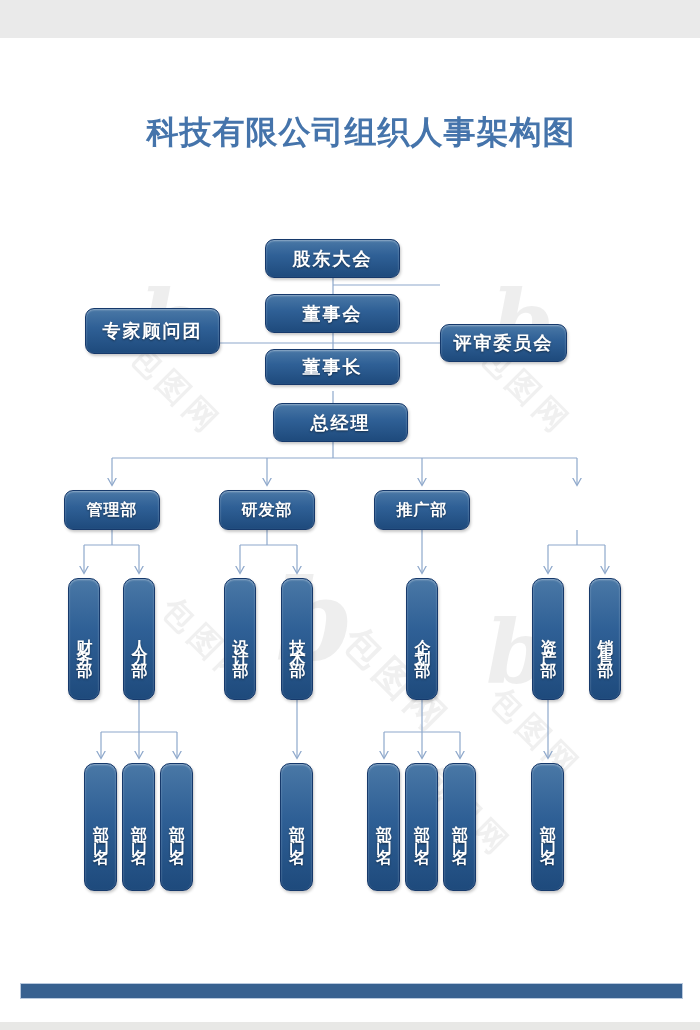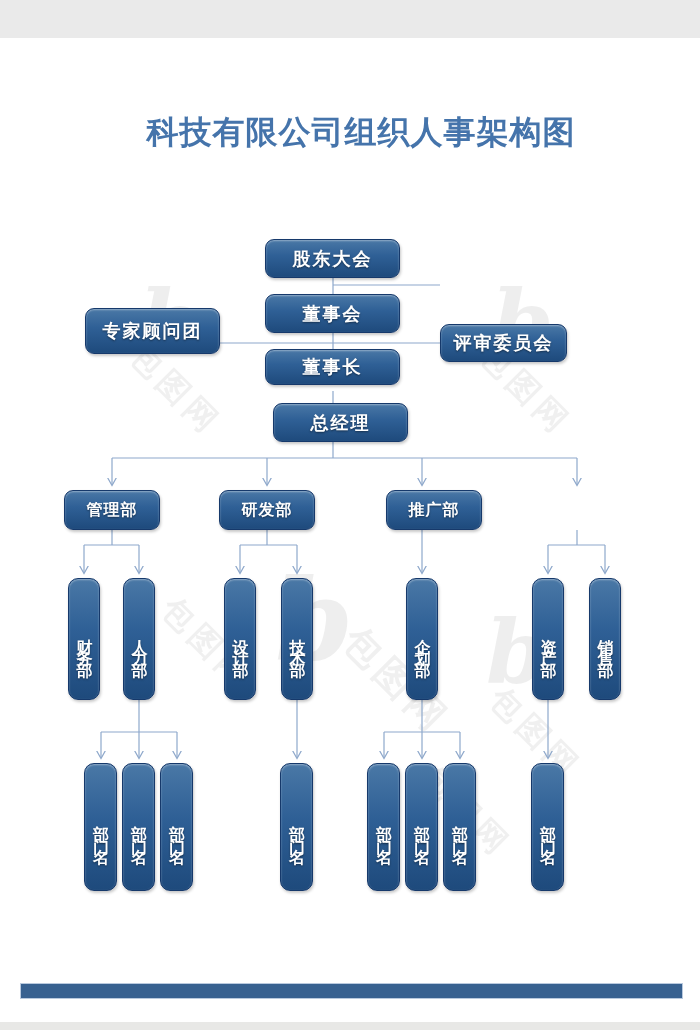--- a/index.html
+++ b/index.html
@@ -113,21 +113,21 @@
   <div class="hbox" style="left:265px;top:239px;width:135px;height:39px;">股东大会</div>
   <div class="hbox" style="left:265px;top:294px;width:135px;height:39px;">董事会</div>
   <div class="hbox" style="left:265px;top:349px;width:135px;height:36px;">董事长</div>
   <div class="hbox" style="left:265px;top:403px;width:135px;height:39px;margin-left:8px;">总经理</div>
 
   <div class="hbox" style="left:85px;top:308px;width:135px;height:46px;">专家顾问团</div>
   <div class="hbox" style="left:440px;top:324px;width:127px;height:38px;">评审委员会</div>
 
   <div class="hbox dept" style="left:64px;top:490px;width:96px;height:40px;">管理部</div>
   <div class="hbox dept" style="left:219px;top:490px;width:96px;height:40px;">研发部</div>
-  <div class="hbox dept" style="left:374px;top:490px;width:96px;height:40px;margin-left:12px;">推广部</div>
+  <div class="hbox dept" style="left:374px;top:490px;width:96px;height:40px;">推广部</div>
 
   <div class="vbox" style="left:68px;top:578px;width:32px;height:122px;">财务部</div>
   <div class="vbox" style="left:123px;top:578px;width:32px;height:122px;">人力部</div>
   <div class="vbox" style="left:224px;top:578px;width:32px;height:122px;">设计部</div>
   <div class="vbox" style="left:281px;top:578px;width:32px;height:122px;">技术部</div>
   <div class="vbox" style="left:406px;top:578px;width:32px;height:122px;">企划部</div>
   <div class="vbox" style="left:532px;top:578px;width:32px;height:122px;">资产部</div>
   <div class="vbox" style="left:589px;top:578px;width:32px;height:122px;">销售部</div>
 
   <div class="vbox ph" style="left:84px;top:763px;width:33px;height:128px;">部门名</div>

